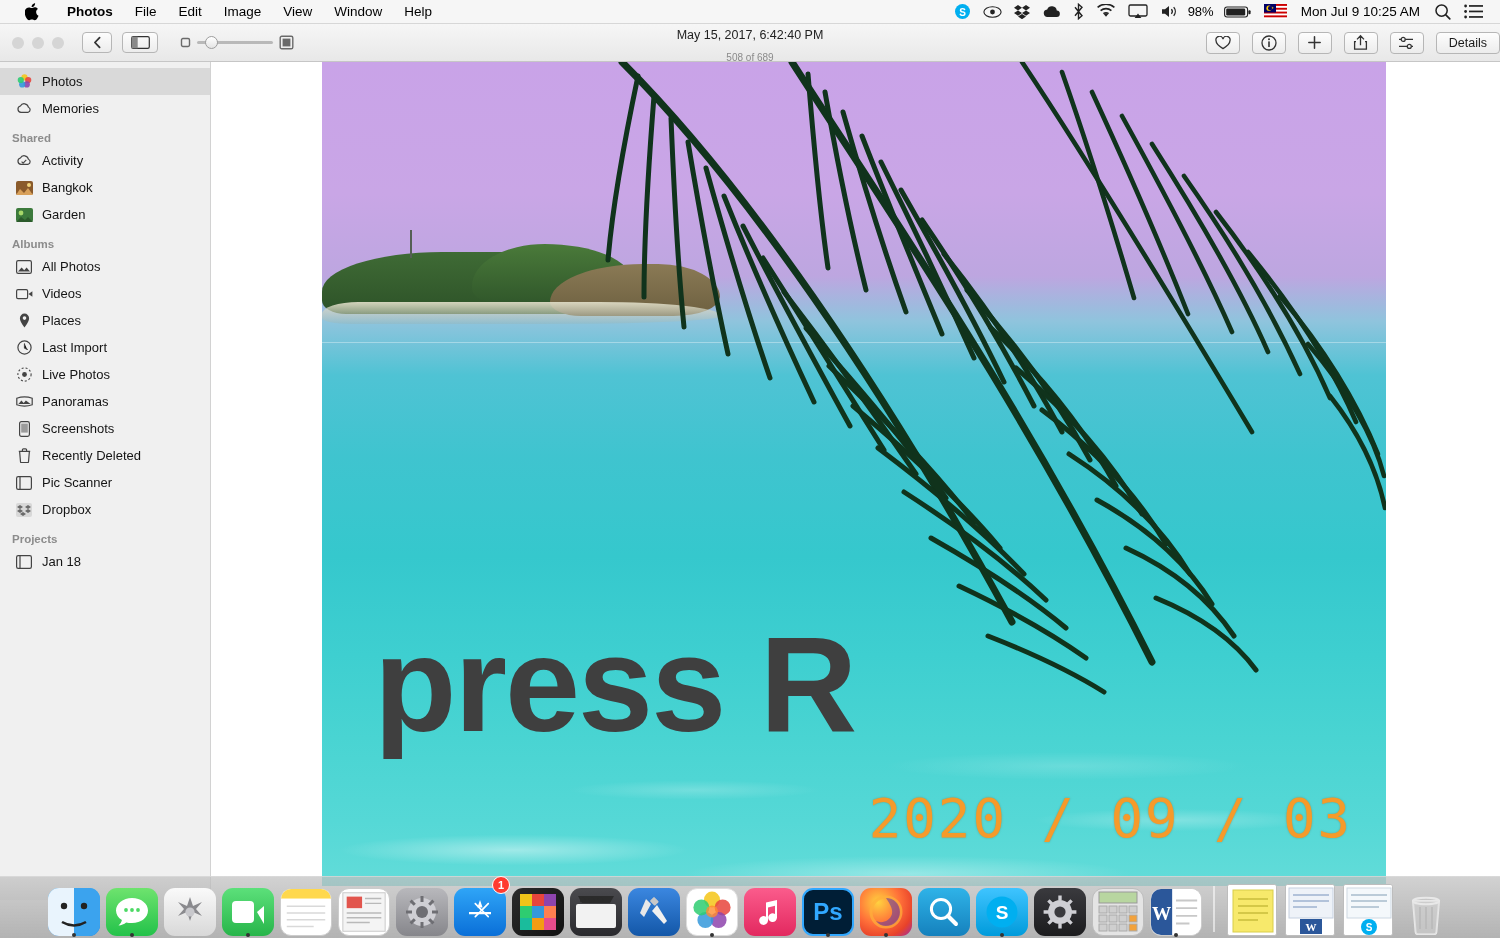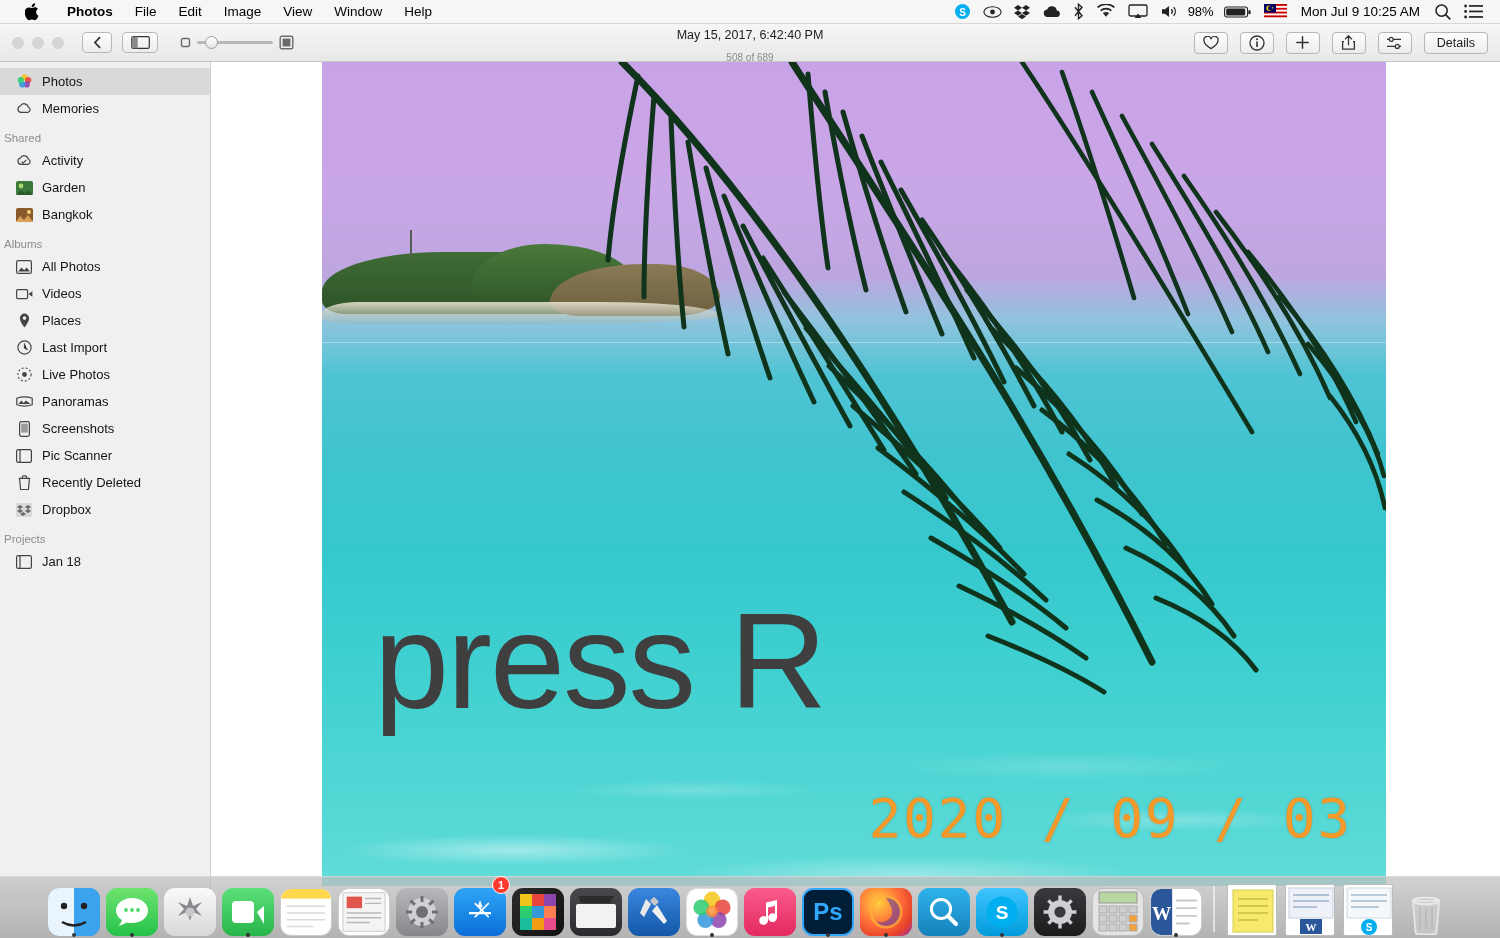--- a/index.html
+++ b/index.html
@@ -52,21 +52,21 @@
   .zoomctl { margin-left:22px; display:flex; align-items:center; gap:6px; }
   .zoom-small, .zoom-large { color:#5a5a5a; }
   .slider-track { width:76px; height:3px; background:#b9b9b9; border-radius:2px; position:relative; }
   .slider-knob { position:absolute; left:8px; top:-5px; width:13px; height:13px; border-radius:50%;
     background:linear-gradient(to bottom,#ffffff,#e4e4e4); border:1px solid #9d9d9d; }
 
   .tb-center { position:absolute; left:0; right:0; top:3px; text-align:center; pointer-events:none; }
   .tb-title { font-size:12.5px; color:#222; line-height:16px; }
   .tb-sub { font-size:10px; color:#8a8a8a; line-height:14px;margin-top:8px; }
 
-  .tb-right { margin-left:auto; display:flex; align-items:flex-end; gap:12px; padding-right:12px; }
+  .tb-right { margin-left:auto; display:flex; align-items:flex-end; gap:12px; }
   .tb-right .rbtn {
     width:34px; height:22px; border:1px solid #b6b6b6; border-radius:4px;
     background:linear-gradient(to bottom,#fdfdfd,#ececec);
     display:flex; align-items:center; justify-content:center;
   }
   .tb-right .details-btn {
     height:22px; padding:0 12px; border:1px solid #b6b6b6; border-radius:4px;
     background:linear-gradient(to bottom,#fdfdfd,#ececec);
     display:flex; align-items:center; justify-content:center;
     font-size:12.5px; color:#1b1b1b;
@@ -74,21 +74,21 @@
 
   
   #sidebar {
     position:absolute; top:38px; left:0; width:211px; height:838px;
     background:#f0f0f0; border-right:1px solid #d2d2d2;
     padding-top:6px; overflow:hidden;
     font-size:13px; color:#141414;
   }
   .sb-row { display:flex; align-items:center; height:27px; padding-left:15px; gap:9px; white-space:nowrap; }
   .sb-row.selected { background:#d9d9d9; }
-  .sb-head { font-size:11.5px; font-weight:normal; color:#8c8c8c; padding-left:4px; height:25px; display:flex; align-items:flex-end; padding-bottom:3px; }
+  .sb-head { font-size:11.5px; font-weight:bold; color:#8c8c8c; padding-left:4px; height:25px; display:flex; align-items:flex-end; padding-bottom:3px;margin-left:8px; }
   .sb-ico { width:18px; height:18px; display:flex; align-items:center; justify-content:center; flex:0 0 18px; }
 
   
   #photoarea {
     position:absolute; top:38px; left:211px; width:1289px; height:838px;
     background:#ffffff; display:flex; align-items:flex-start; justify-content:flex-start;
   }
   #photo {
     position:absolute; left:111px; top:0px; width:1064px; height:824px;
     overflow:hidden;
@@ -135,22 +135,22 @@
       radial-gradient(ellipse 250px 22px at 18% 88%, rgba(255,255,255,.42), transparent 70%),
       radial-gradient(ellipse 320px 26px at 55% 96%, rgba(255,255,255,.34), transparent 70%),
       radial-gradient(ellipse 200px 16px at 80% 78%, rgba(255,255,255,.26), transparent 70%),
       radial-gradient(ellipse 180px 14px at 35% 68%, rgba(255,255,255,.20), transparent 70%),
       radial-gradient(ellipse 260px 20px at 70% 60%, rgba(255,255,255,.16), transparent 70%);
   }
   
   .frond { position:absolute; left:0; top:0; width:1064px; height:824px; }
 
   .overlay-text {
-    position:absolute; left:52px; top:532px;
-    font-size:135px; font-weight:normal; color:#3f3f3f;
+    position:absolute; left:52px; top:555px;
+    font-size:135px; font-weight:bold; color:#3f3f3f;
     letter-spacing:-2px; line-height:1;
     font-family:"Liberation Sans", sans-serif;
   }
   .datestamp {
     position:absolute; right:34px; bottom:36px;
     font-size:54px; color:#f59a2a; letter-spacing:2px;
     font-family:"DejaVu Sans Mono", monospace;
     text-shadow:0 0 2px rgba(120,60,0,.35);
   }
 
@@ -393,39 +393,39 @@
             <path fill="none" stroke="#444" stroke-width="1.2" d="M12.4 5.2A4.3 4.3 0 004.4 4 3.2 3.2 0 005 10.3h7.2a2.7 2.7 0 00.2-5.1z"></path>
             <path stroke="#444" stroke-width="1.1" fill="none" d="M5.6 7.6l1.5 1.6 3.2-3.4"></path>
           </svg>
       </span>
       <span>Activity</span>
     </div>
 
     <div class="sb-row">
       <span class="sb-ico">
         <svg width="17" height="14" viewBox="0 0 17 14">
+            <rect width="17" height="14" rx="2" fill="#8a5a2b"></rect>
+            <path fill="#d8a05a" d="M0 14l4-6 4 4 4-5 5 7z"></path>
+            <circle cx="13" cy="4" r="2" fill="#f2d27a"></circle>
+          </svg>
+      </span>
+      <span>Bangkok</span>
+    </div>
+
+    <div class="sb-row">
+      <span class="sb-ico">
+        <svg width="17" height="14" viewBox="0 0 17 14">
             <rect width="17" height="14" rx="2" fill="#3c7a3c"></rect>
             <circle cx="5" cy="5" r="2.4" fill="#a7d86a"></circle>
             <path fill="#2b5a2b" d="M0 14l5-5 4 3 3-3 5 5z"></path>
           </svg>
       </span>
       <span>Garden</span>
     </div>
 
-    <div class="sb-row">
-      <span class="sb-ico">
-        <svg width="17" height="14" viewBox="0 0 17 14">
-            <rect width="17" height="14" rx="2" fill="#8a5a2b"></rect>
-            <path fill="#d8a05a" d="M0 14l4-6 4 4 4-5 5 7z"></path>
-            <circle cx="13" cy="4" r="2" fill="#f2d27a"></circle>
-          </svg>
-      </span>
-      <span>Bangkok</span>
-    </div>
-
     <div class="sb-head">Albums</div>
 
     <div class="sb-row">
       <span class="sb-ico">
         <svg width="16" height="14" viewBox="0 0 16 14">
             <rect x="0.6" y="0.6" width="14.8" height="12.8" rx="1.6" fill="none" stroke="#444" stroke-width="1.2"></rect>
             <path fill="#444" d="M2 11.6l3.6-4 2.6 2.6 2.4-2.6 3.4 4z"></path>
           </svg>
       </span>
       <span>All Photos</span>
@@ -488,35 +488,35 @@
         <svg width="11" height="16" viewBox="0 0 11 16">
             <rect x="0.6" y="0.6" width="9.8" height="14.8" rx="1.8" fill="none" stroke="#444" stroke-width="1.2"></rect>
             <rect x="2.2" y="2.6" width="6.6" height="9" fill="#9b9b9b"></rect>
           </svg>
       </span>
       <span>Screenshots</span>
     </div>
 
     <div class="sb-row">
       <span class="sb-ico">
+        <svg width="13" height="15" viewBox="0 0 13 15">
+            <path fill="none" stroke="#444" stroke-width="1.2" d="M1.6 3.4h9.8l-.9 10.4a1 1 0 01-1 .9H3.5a1 1 0 01-1-.9zM4.4 3.4V1.8a1 1 0 011-1h2.2a1 1 0 011 1v1.6M.8 3.4h11.4"></path>
+          </svg>
+      </span>
+      <span>Recently Deleted</span>
+    </div>
+
+    <div class="sb-row">
+      <span class="sb-ico">
         <svg width="16" height="14" viewBox="0 0 16 14">
             <rect x="0.6" y="0.6" width="14.8" height="12.8" rx="1.6" fill="none" stroke="#444" stroke-width="1.2"></rect>
             <rect x="3.4" y="0.6" width="1.2" height="12.8" fill="#444"></rect>
           </svg>
       </span>
       <span>Pic Scanner</span>
-    </div>
-
-    <div class="sb-row">
-      <span class="sb-ico">
-        <svg width="13" height="15" viewBox="0 0 13 15">
-            <path fill="none" stroke="#444" stroke-width="1.2" d="M1.6 3.4h9.8l-.9 10.4a1 1 0 01-1 .9H3.5a1 1 0 01-1-.9zM4.4 3.4V1.8a1 1 0 011-1h2.2a1 1 0 011 1v1.6M.8 3.4h11.4"></path>
-          </svg>
-      </span>
-      <span>Recently Deleted</span>
     </div>
 
     <div class="sb-row">
       <span class="sb-ico">
         <svg width="16" height="14" viewBox="0 0 16 14">
             <rect width="16" height="14" rx="2" fill="#d8d8d8"></rect>
             <path fill="#6a6a6a" d="M4 2L1 4l3 2 3-2-3-2zm8 0L9 4l3 2 3-2-3-2zM1 8l3 2 3-2-3-2-3 2zm11-2L9 8l3 2 3-2-3-2zM4 11l3 2 3-2-3-2-3 2z"></path>
           </svg>
       </span>
       <span>Dropbox</span>

